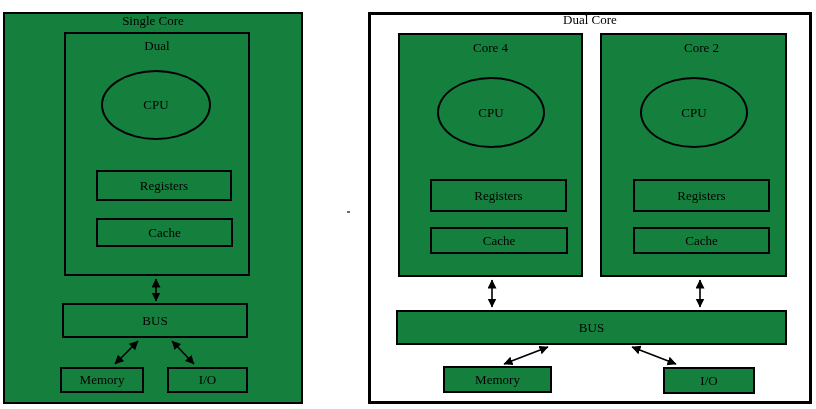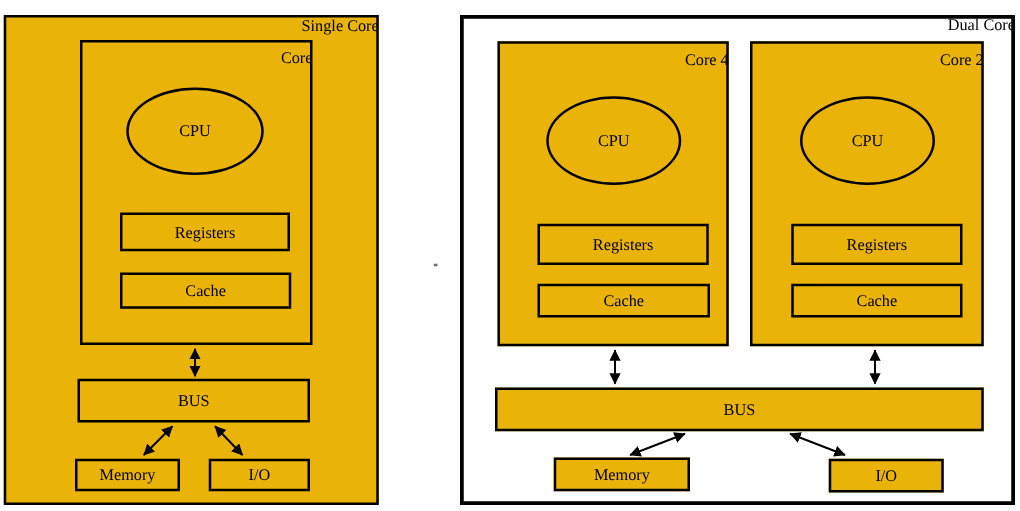--- a/index.html
+++ b/index.html
@@ -7,44 +7,44 @@
     position: relative;
     width: 816px;
     height: 409px;
     background: #ffffff;
     font-family: "Liberation Serif", "DejaVu Serif", serif;
     font-size: 13px;
     color: #000000;
     overflow: hidden;
   }
   .abs { position: absolute; box-sizing: border-box; }
-  .box { border: 2px solid #000000; background: #eab308; }
+  .box { border: 2px solid #000000; background: #15803d; }
   .box-thick { border: 3px solid #000000; background: #ffffff; }
   .label-center {
     display: flex;
     align-items: center;
     justify-content: center;
     text-align: center;
   }
-  .title { text-align: right; }
+  .title { text-align: center; }
   .ellipse { border-radius: 50%; }
   #arrow-layer { position: absolute; left: 0; top: 0; pointer-events: none; }
   .stray-dot { background: #6e6e6e; }
 </style>
 </head>
 <body>
 
 <div id="canvas">
 
   <div>
     <div class="abs box" style="left:3px; top:12px; width:300px; height:392px;"></div>
     <div class="abs title" style="left:3px; top:13px; width:300px;">Single Core</div>
 
     <div class="abs box" style="left:64px; top:32px; width:186px; height:244px;"></div>
-    <div class="abs title" style="left:64px; top:38px; width:186px;">Core</div>
+    <div class="abs title" style="left:64px; top:38px; width:186px;">Dual</div>
 
     <div class="abs box ellipse label-center" style="left:101px; top:70px; width:110px; height:70px;">
       <span>CPU</span>
     </div>
 
     <div class="abs box label-center" style="left:96px; top:170px; width:136px; height:31px;">
       <span>Registers</span>
     </div>
 
     <div class="abs box label-center" style="left:96px; top:218px; width:137px; height:29px;">

